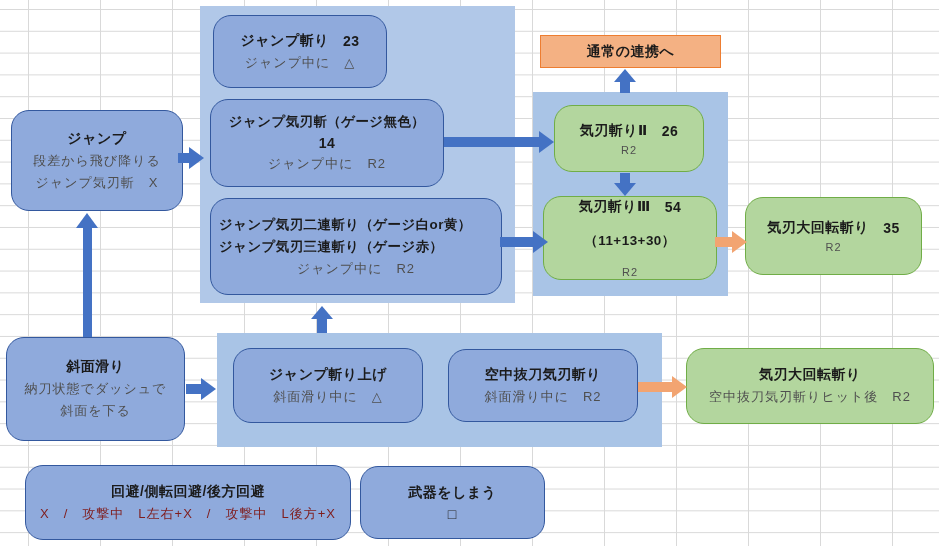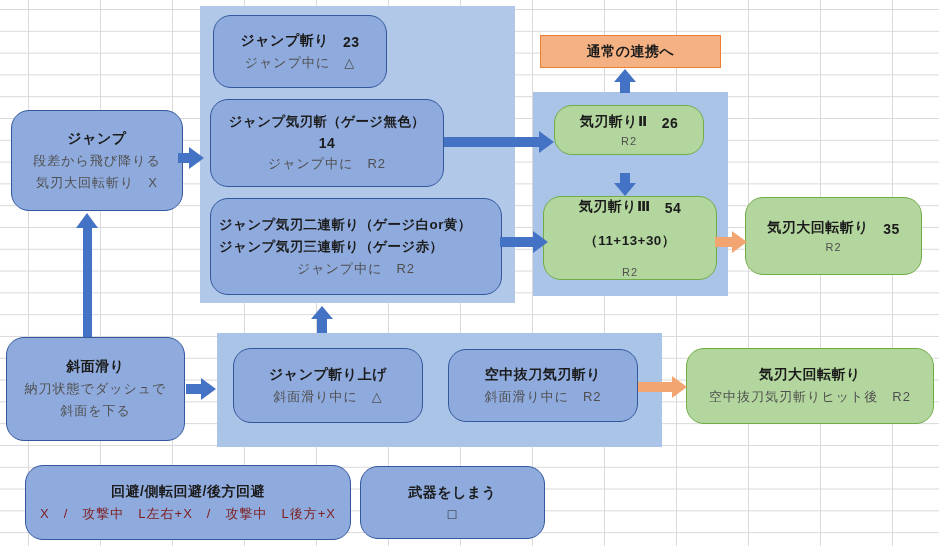--- a/index.html
+++ b/index.html
@@ -25,21 +25,21 @@
   .node{
     position:absolute;box-sizing:border-box;border-radius:18px;
     border:1.6px solid var(--blue-border);background:var(--blue-fill);
     display:flex;flex-direction:column;justify-content:center;align-items:center;
     gap:4px;padding:4px 8px;
   }
   .node.green{background:var(--green-fill);border-color:var(--green-border);}
   .node.rect{border-radius:0;background:var(--orange-fill);border:1.2px solid var(--orange-border);}
   .t{font-weight:bold;font-size:14px;color:var(--title);letter-spacing:.5px;white-space:nowrap;}
   .t.small{font-size:13.4px;}
-  .t-row{display:flex;gap:14px;align-items:flex-end;justify-content:center;}
+  .t-row{display:flex;gap:14px;align-items:center;justify-content:center;}
   .s{font-size:13px;color:var(--sub);letter-spacing:1px;white-space:nowrap;}
   .s.small{font-size:11px;}
   .left-align{align-items:flex-start;}
   .left-align .s{align-self:center;}
   
   .arrow-r{position:absolute;display:flex;align-items:center;height:22px;}
   .arrow-r .shaft{flex:1;height:10px;background:var(--ab);}
   .arrow-r .head{width:0;height:0;border-left:15px solid var(--ab);border-top:11px solid transparent;border-bottom:11px solid transparent;}
   .arrow-r.orange .shaft{background:var(--ao);}
   .arrow-r.orange .head{border-left-color:var(--ao);}
@@ -77,28 +77,28 @@
 
   <div class="node left-align" style="left:210px;top:198px;width:292px;height:97px">
     <span class="t small">ジャンプ気刃二連斬り（ゲージ白or黄）</span>
     <span class="t small">ジャンプ気刃三連斬り（ゲージ赤）</span>
     <div class="s">ジャンプ中に　R2</div>
   </div>
 
   <div class="node" style="left:11px;top:110px;width:172px;height:101px">
     <span class="t">ジャンプ</span>
     <div class="s">段差から飛び降りる</div>
-    <div class="s">気刃大回転斬り　X</div>
+    <div class="s">ジャンプ気刃斬　X</div>
   </div>
 
   <div class="node rect" style="left:540px;top:35px;width:181px;height:33px">
     <span class="t">通常の連携へ</span>
   </div>
 
-  <div class="node green" style="left:554px;top:105px;width:150px;height:50px">
+  <div class="node green" style="left:554px;top:105px;width:150px;height:67px">
     <div class="t-row">
       <span class="t">気刃斬りⅡ</span>
       <span class="t">26</span>
     </div>
     <div class="s small">R2</div>
   </div>
 
   <div class="node green" style="left:543px;top:196px;width:174px;height:84px;gap:16px">
     <div class="t-row">
       <span class="t">気刃斬りⅢ</span>

